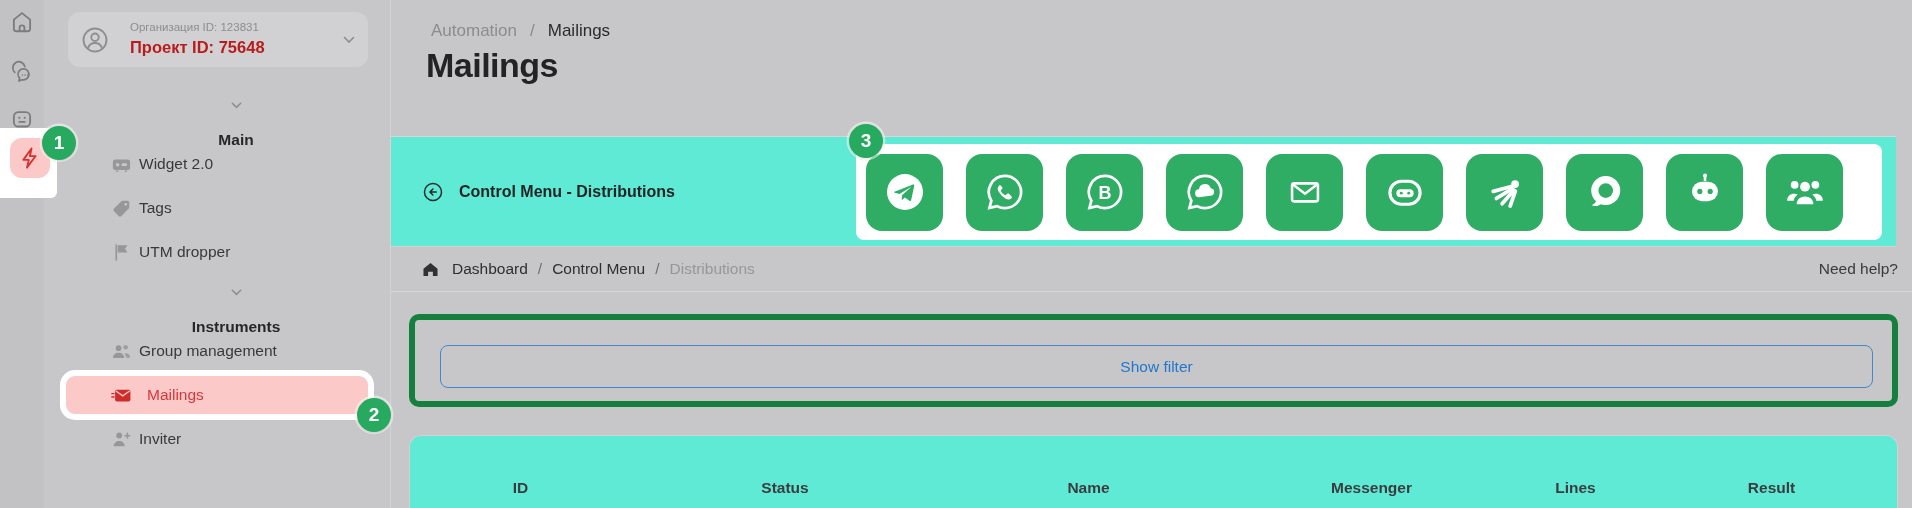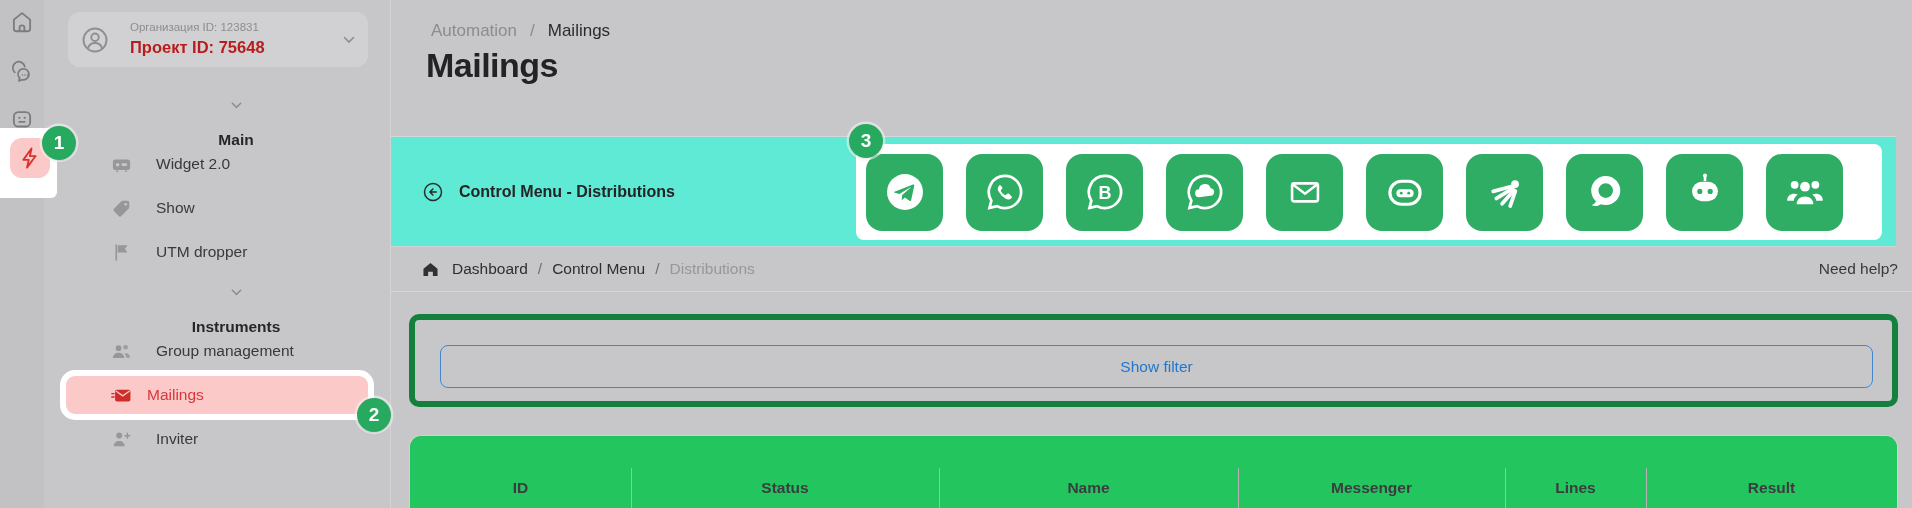--- a/index.html
+++ b/index.html
@@ -17,21 +17,21 @@
   .project-card{position:absolute;left:24px;top:12px;width:300px;height:55px;background:#d1d1d3;border-radius:12px;}
   .avatar{position:absolute;left:12px;top:13px;width:30px;height:30px;color:#8f8f92;}
   .org-label{position:absolute;left:62px;top:9px;font-size:11.5px;color:#8d8d90;}
   .project-label{position:absolute;left:62px;top:26px;font-size:16.5px;font-weight:bold;color:#b91c1c;}
   .proj-chevron{position:absolute;right:12px;top:21px;width:14px;height:14px;color:#8d8d90;}
 
   .nav{position:absolute;left:0;top:98px;right:0;}
   .sec-header{height:44px;display:flex;align-items:center;padding-left:38px;gap:20px;font-weight:bold;font-size:15.5px;color:#272729;flex-direction:column;}
   .sec-header .chev{width:13px;height:13px;color:#8d8d90;flex:none;}
   .sec2{margin-top:11px;}
-  .nav-item{height:44px;display:flex;align-items:center;padding-left:67px;gap:24px;font-size:15.5px;color:#39393c;}
+  .nav-item{height:44px;display:flex;align-items:center;padding-left:67px;gap:7px;font-size:15.5px;color:#39393c;}
   .nav-item .nicon{width:21px;height:21px;flex:none;}
   .nav-item.row-active{padding-left:0;}
   .pill{margin-left:22px;width:302px;height:38px;background:#fbc9c7;border-radius:9px;box-shadow:0 0 0 6px #ffffff;display:flex;align-items:center;padding-left:45px;gap:15px;color:#d8373b;box-sizing:border-box;}
 
   
   .main{position:absolute;left:390px;top:0;right:0;height:100%;border-left:1px solid #d4d4d6;box-sizing:border-box;}
   .crumb1{position:absolute;left:40px;top:21px;font-size:17px;color:#8c8c8f;display:flex;gap:13px;}
   .crumb1 .cur{color:#2b2b2d;}
   .page-title{position:absolute;left:35px;top:46px;font-size:34px;font-weight:bold;color:#232325;letter-spacing:-.5px;}
 
@@ -45,21 +45,21 @@
   .crumb2{position:absolute;left:0;right:0;top:247px;height:45px;border-bottom:1px solid #d6d6d8;display:flex;align-items:center;padding:0 14px 0 30px;box-sizing:border-box;font-size:15.5px;color:#2e2e30;gap:10px;}
   .crumb2 .home{width:19px;height:19px;color:#313133;margin-right:2px;}
   .crumb2 .sep{color:#707073;}
   .crumb2 .muted{color:#97979a;}
   .crumb2 .spacer{flex:1;}
   .crumb2 .help{color:#39393c;cursor:pointer;}
 
   .filter-card{position:absolute;left:18px;top:314px;width:1489px;height:93px;border:6px solid #15803d;border-radius:10px;box-sizing:border-box;}
   .show-filter{position:absolute;left:25px;right:19px;top:25px;height:43px;border:1px solid #4388cf;border-radius:8px;box-sizing:border-box;display:flex;align-items:center;justify-content:center;color:#2176cd;font-size:15.5px;cursor:pointer;}
 
-  .table-card{position:absolute;left:18px;top:435px;width:1489px;height:73px;background:#22c55e;border:1px solid #d2d2d4;border-bottom:none;border-radius:12px 12px 0 0;box-sizing:border-box;display:flex;}
+  .table-card{position:absolute;left:18px;top:435px;width:1489px;height:73px;background:#5eead4;border:1px solid #d2d2d4;border-bottom:none;border-radius:12px 12px 0 0;box-sizing:border-box;display:flex;align-items:flex-end;}
   .th{display:flex;align-items:flex-end;justify-content:center;padding-bottom:11px;font-size:15.5px;font-weight:bold;color:#3c3c3f;position:relative;box-sizing:border-box;}
   .th.div::before{content:"";position:absolute;left:0;top:32px;bottom:0;width:1px;background:#b3b3b5;}
   .w-id{width:221px;} .w-status{width:308px;} .w-name{width:299px;} .w-msgr{width:267px;} .w-lines{width:141px;} .w-result{flex:1;}
 
   
   .badge{position:absolute;width:34px;height:34px;border-radius:50%;background:#27aa5f;color:#fff;display:flex;align-items:center;justify-content:center;font-size:19px;font-weight:bold;box-shadow:0 0 0 2.5px rgba(255,255,255,.5),0 1px 3px rgba(0,0,0,.25);z-index:50;}
   .badge1{left:42px;top:126px;}
   .badge2{left:357px;top:398px;}
   .badge3{left:849px;top:124px;}
 </style>
@@ -135,21 +135,21 @@
               <rect x="4.6" y="15.6" width="2.4" height="1.4" rx=".6"></rect>
               <rect x="13" y="15.6" width="2.4" height="1.4" rx=".6"></rect>
             </svg></span>
         <span>Widget 2.0</span>
       </div>
       <div class="nav-item">
         <span class="nicon"><svg viewBox="0 0 20 20" fill="#97979a">
               <path d="M11.2 2.6h4.4a1.8 1.8 0 0 1 1.8 1.8v4.4a1.8 1.8 0 0 1-.5 1.3l-7 7a1.8 1.8 0 0 1-2.6 0l-4.4-4.4a1.8 1.8 0 0 1 0-2.6l7-7a1.8 1.8 0 0 1 1.3-.5z"></path>
               <circle cx="14" cy="6" r="1.3" fill="#c7c7c9"></circle>
             </svg></span>
-        <span>Show</span>
+        <span>Tags</span>
       </div>
       <div class="nav-item">
         <span class="nicon"><svg viewBox="0 0 20 20" fill="#97979a">
               <path d="M4.2 2.3h1.6v15.4H4.2z"></path>
               <path d="M6.4 3.1h9.4l-2.6 3.4 2.6 3.4H6.4z"></path>
             </svg></span>
         <span>UTM dropper</span>
       </div>
 
       <div class="sec-header sec2">

